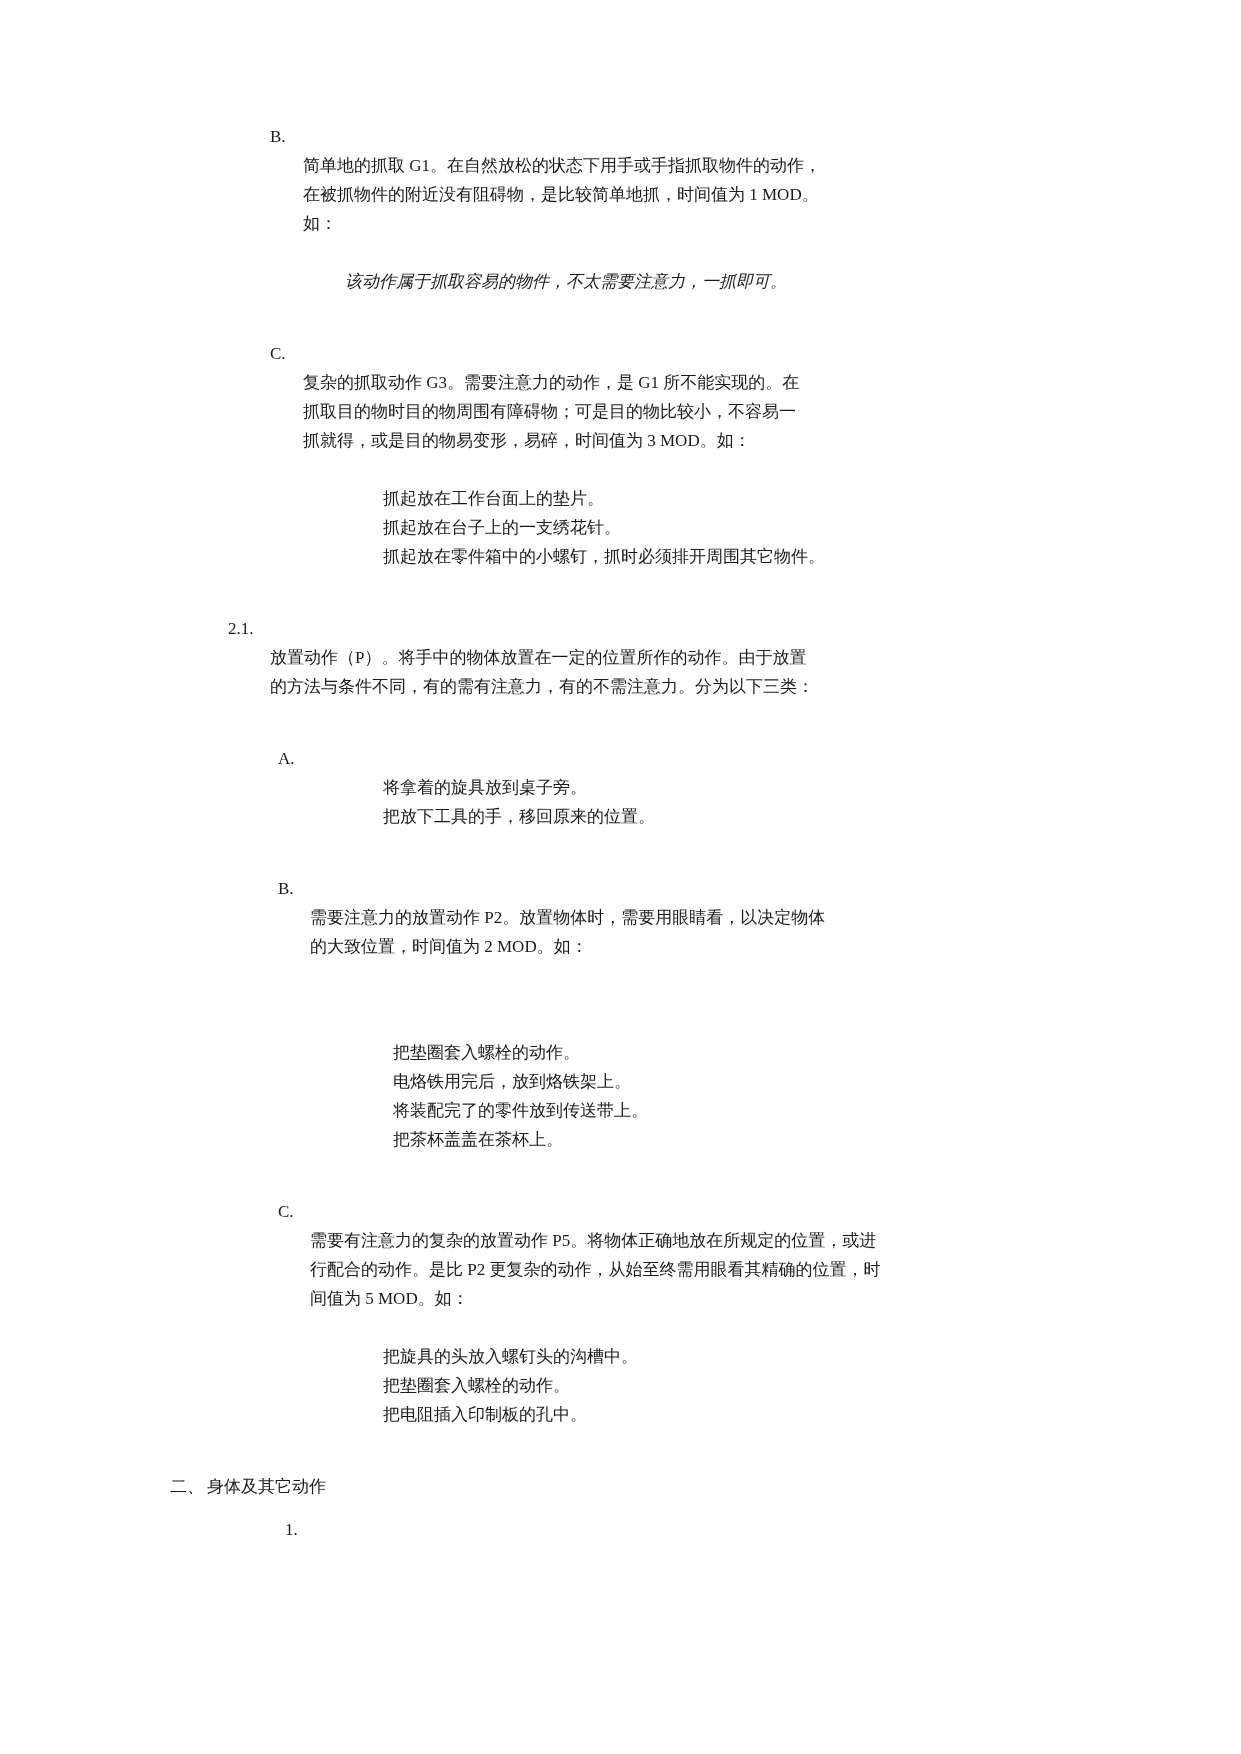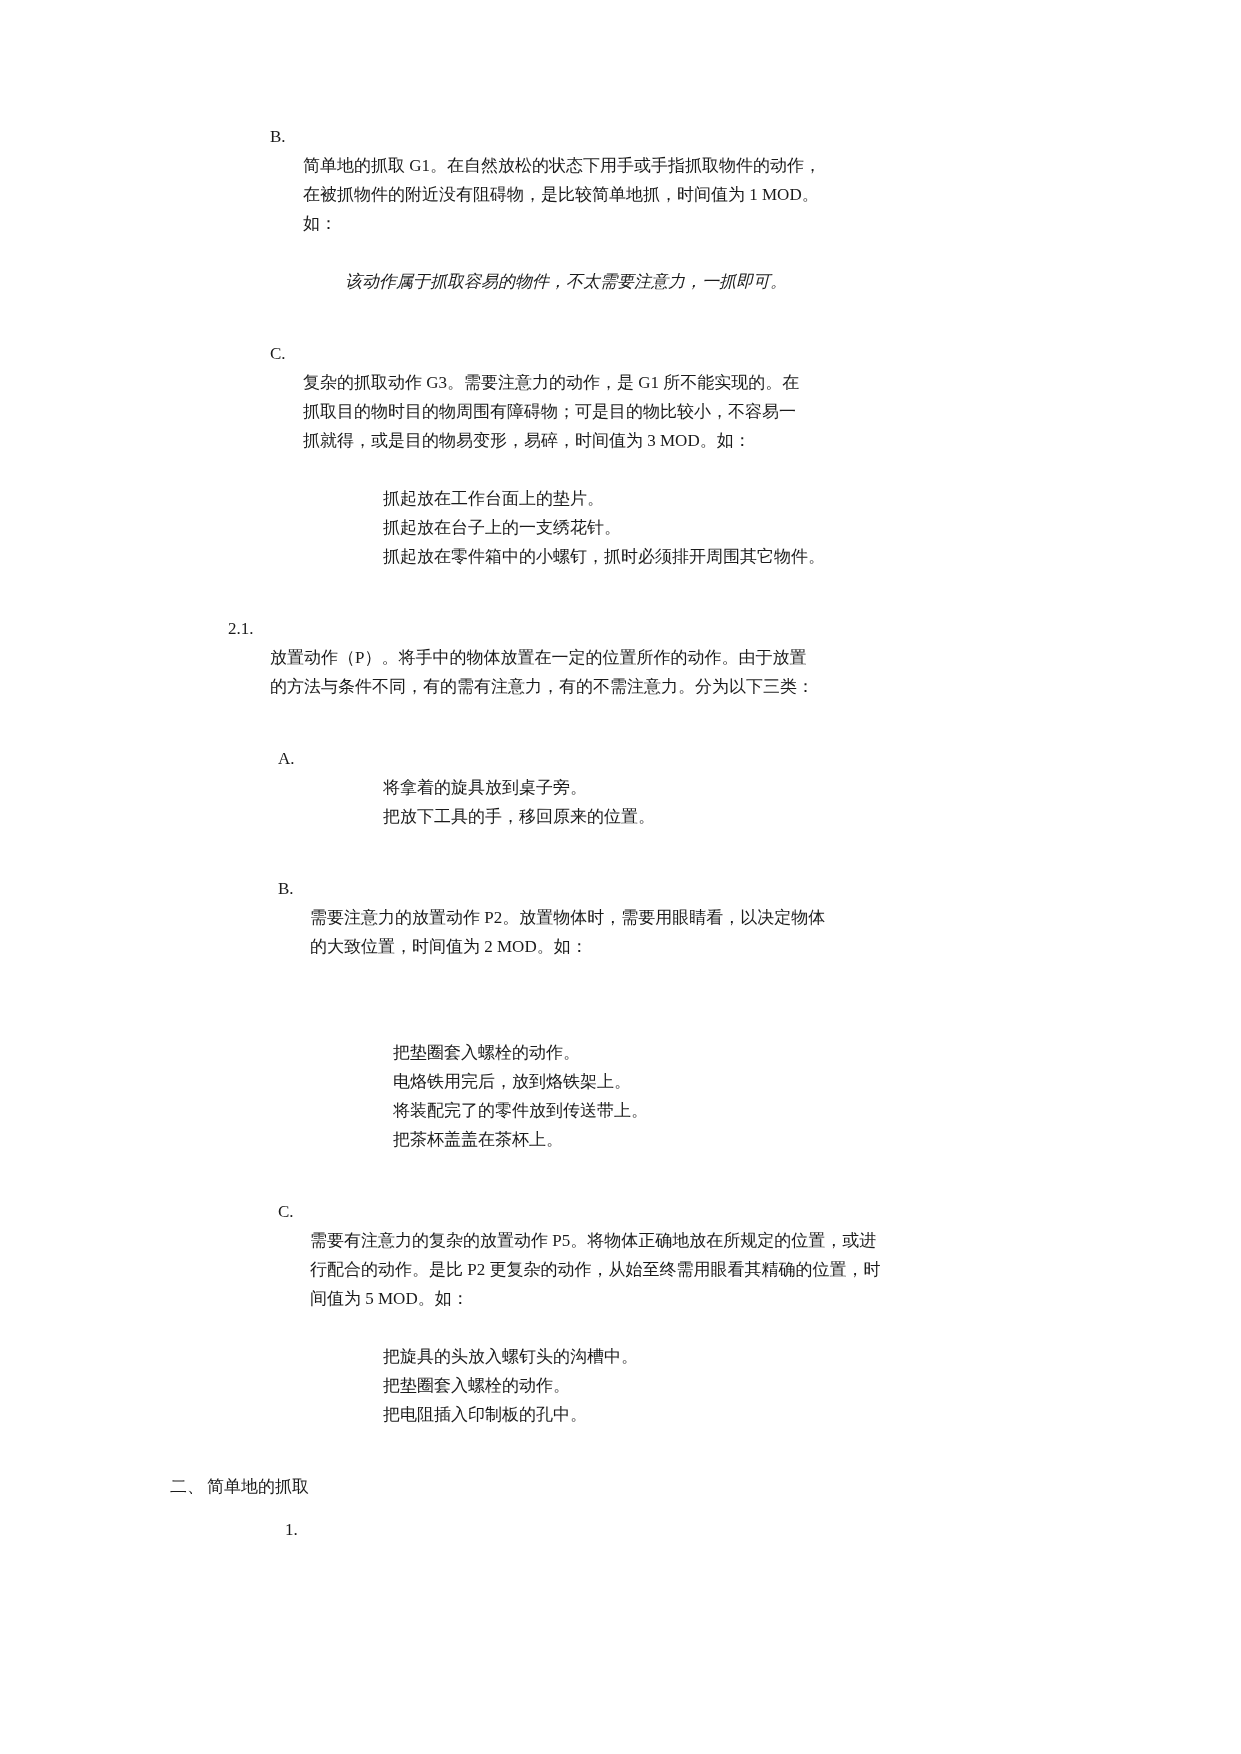--- a/index.html
+++ b/index.html
@@ -117,21 +117,21 @@
 行配合的动作。是比 P2 更复杂的动作，从始至终需用眼看其精确的位置，时
 间值为 5 MOD。如：</div>
       <div class="examples ex-73">把旋具的头放入螺钉头的沟槽中。
 把垫圈套入螺栓的动作。
 把电阻插入印制板的孔中。</div>
     </div>
   </div>
 
   <div class="block bl-h" style="margin-top:14px;">
     <span class="label lw-37">二、</span>
-    <div class="content">简单地的抓取</div>
+    <div class="content">身体及其它动作</div>
   </div>
 
   <div class="block bl-f" style="margin-top:14px;">
     <span class="label lw-25">1.</span>
     <div class="content">
       
       
     </div>
   </div>
 

